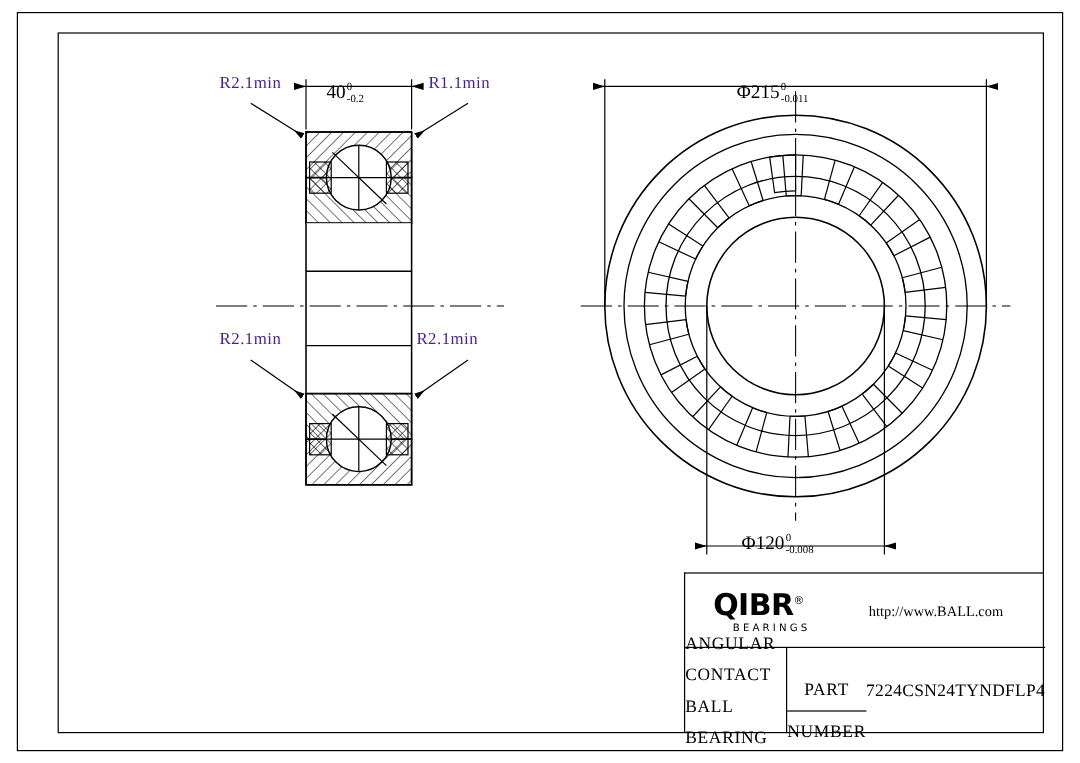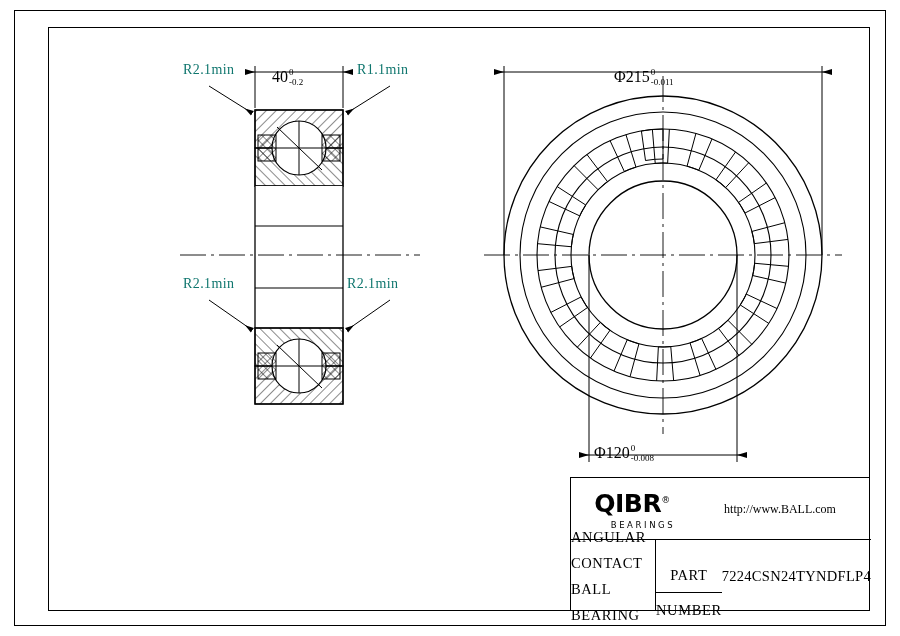--- a/index.html
+++ b/index.html
@@ -39,21 +39,21 @@
     position: absolute;
     left: 0;
     top: 0;
     width: 900px;
     height: 636px;
   }
   .lbl {
     position: absolute;
     font-family: "Liberation Serif", serif;
     font-size: 14px;
-    color: #0f766e;
+    color: #4c1d95;
     white-space: nowrap;
     letter-spacing: 0.4px;
   }
   .dimtxt {
     position: absolute;
     font-family: "Liberation Serif", serif;
     font-size: 16px;
     color: #000;
     white-space: nowrap;
     margin-top: 16px;
@@ -357,21 +357,21 @@
   <div class="lbl" style="left:347px; top:276px;">R2.1min</div>
 
   <div class="dimtxt" style="left:272px; top:52px;">
     <span>40</span><span class="tolbox"><span class="up">0</span><span class="dn">-0.2</span></span>
   </div>
 
   <div class="dimtxt" style="left:614px; top:52px;">
     <span>Φ</span><span>215</span><span class="tolbox"><span class="up">0</span><span class="dn">-0.011</span></span>
   </div>
 
-  <div class="dimtxt" style="left:594px; top:428px;">
+  <div class="dimtxt" style="left:618px; top:428px;">
     <span>Φ</span><span>120</span><span class="tolbox"><span class="up">0</span><span class="dn">-0.008</span></span>
   </div>
 
   <div class="tb">
     <div class="tb-row1">
       <div class="logo-cell">
         <div class="logo-main"><span>QIBR</span><span class="logo-reg">®</span></div>
         <div class="logo-sub">BEARINGS</div>
       </div>
       <div class="company-cell">

